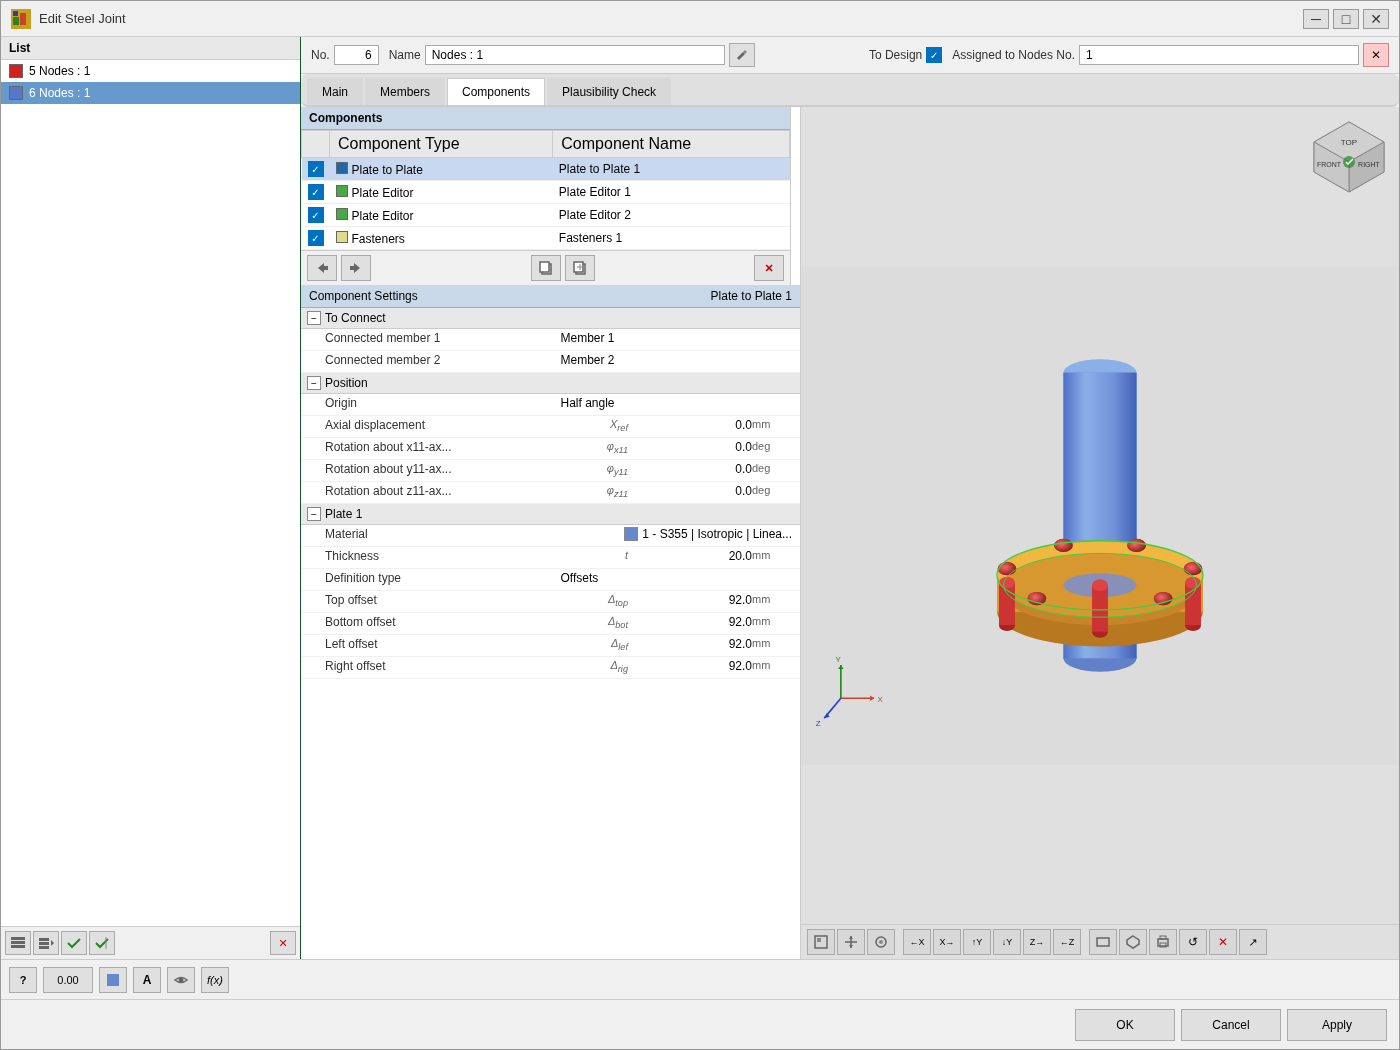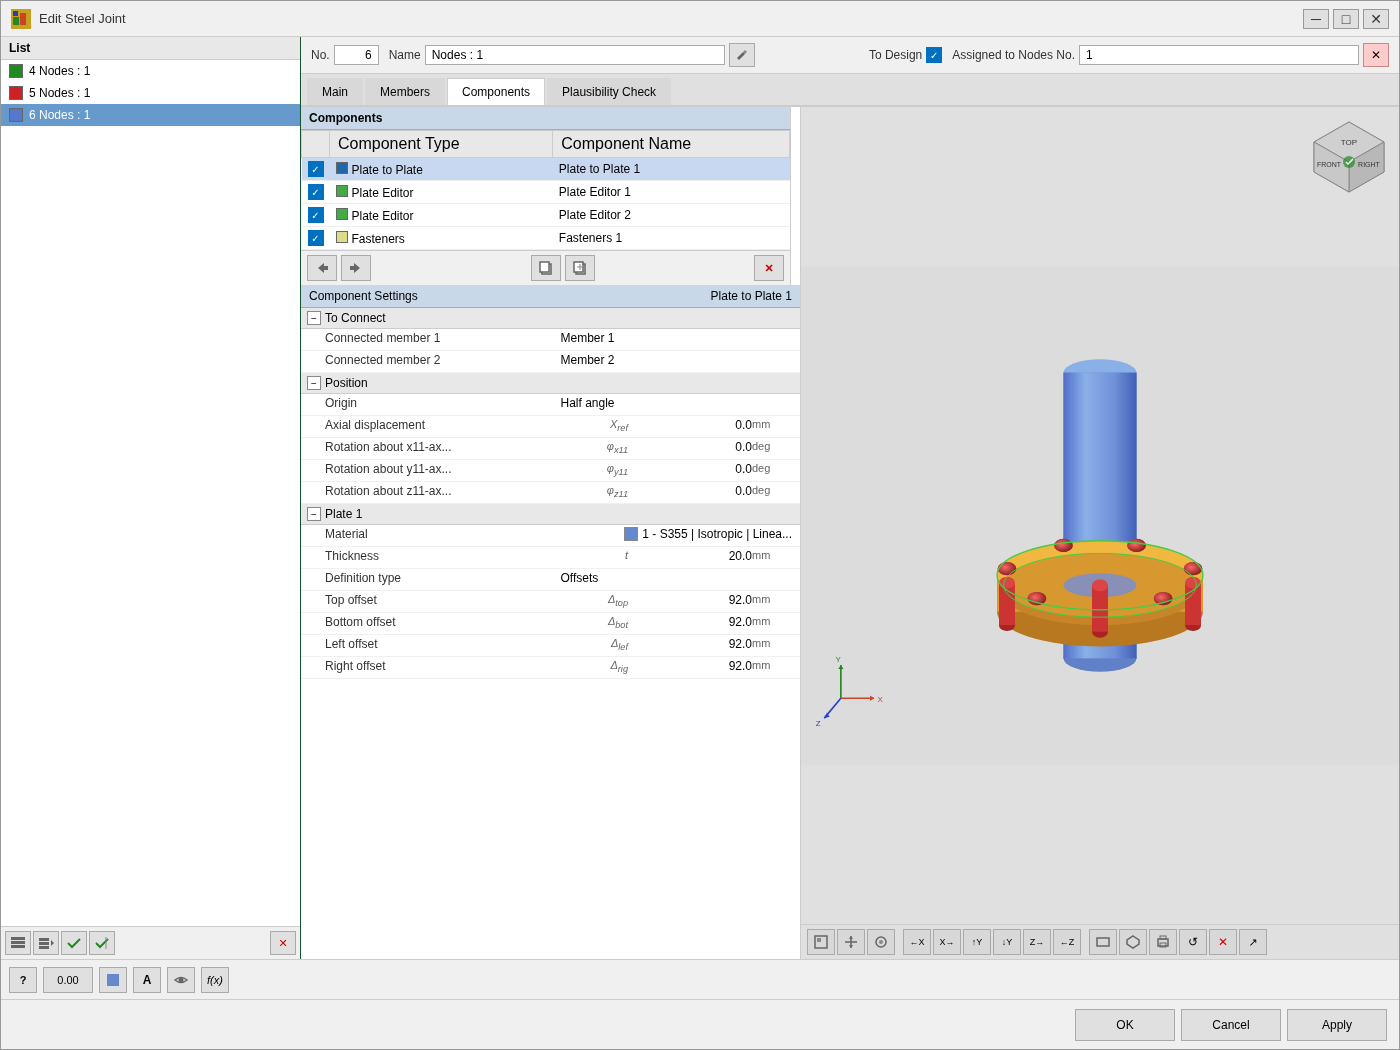--- a/index.html
+++ b/index.html
@@ -38,21 +38,21 @@
     .top-form { padding: 6px 10px; display: flex; align-items: center; gap: 10px; background: #f0f0f0; border-bottom: 1px solid #ccc; }
     .form-group { display: flex; align-items: center; gap: 4px; }
     .form-label { font-size: 12px; color: #333; font-weight: normal; }
     .form-input { border: 1px solid #aaa; padding: 2px 6px; font-size: 12px; background: white; }
     .form-input-sm { width: 50px; }
     .form-input-lg { width: 300px; }
     .edit-btn { width: 26px; height: 24px; background: #e0e0e0; border: 1px solid #aaa; cursor: pointer; display: flex; align-items: center; justify-content: center; font-size: 12px; }
 
     
     .tab-area { display: flex; flex-direction: column; flex: 1; }
-    .tabs { display: flex; background: #e0e0e0; border-bottom: 2px solid #ccc; padding: 0 6px; }
+    .tabs { display: flex; background: #e0e0e0; border-bottom: 2px solid #ccc; padding: 0 6px; border-radius: 7px; }
     .tab { padding: 6px 14px; cursor: pointer; font-size: 12px; border: 1px solid transparent; border-bottom: none; margin-top: 4px; background: #d8d8d8; margin-right: 2px; }
     .tab.active { background: white; border-color: #ccc; border-bottom-color: white; color: #000; }
 
     
     .tab-content { flex: 1; display: flex; overflow: hidden; background: white; }
 
     
     .components-panel { width: 490px; border-right: 1px solid #ccc; display: flex; flex-direction: column; background: white; overflow: hidden; }
     .components-header { background: #c8d8e8; padding: 4px 8px; font-weight: bold; font-size: 12px; border-bottom: 1px solid #aaa; }
     .component-table { width: 100%; border-collapse: collapse; }
@@ -136,24 +136,20 @@
       <button class="title-btn">□</button>
       <button class="title-btn close">✕</button>
     </div>
   </div>
 
   <div class="main-content">
 
     <div class="left-panel">
       <div class="list-header">List</div>
       <div class="list-items">
-        <div class="list-item">
-          <div class="list-item-color" style="background:#228822;"></div>
-          <span class="list-item-text">4 Nodes : 1</span>
-        </div>
         <div class="list-item">
           <div class="list-item-color" style="background:#cc2222;"></div>
           <span class="list-item-text">5 Nodes : 1</span>
         </div>
         <div class="list-item selected">
           <div class="list-item-color" style="background:#5577cc;"></div>
           <span class="list-item-text">6 Nodes : 1</span>
         </div>
       </div>
       <div class="left-panel-toolbar">

